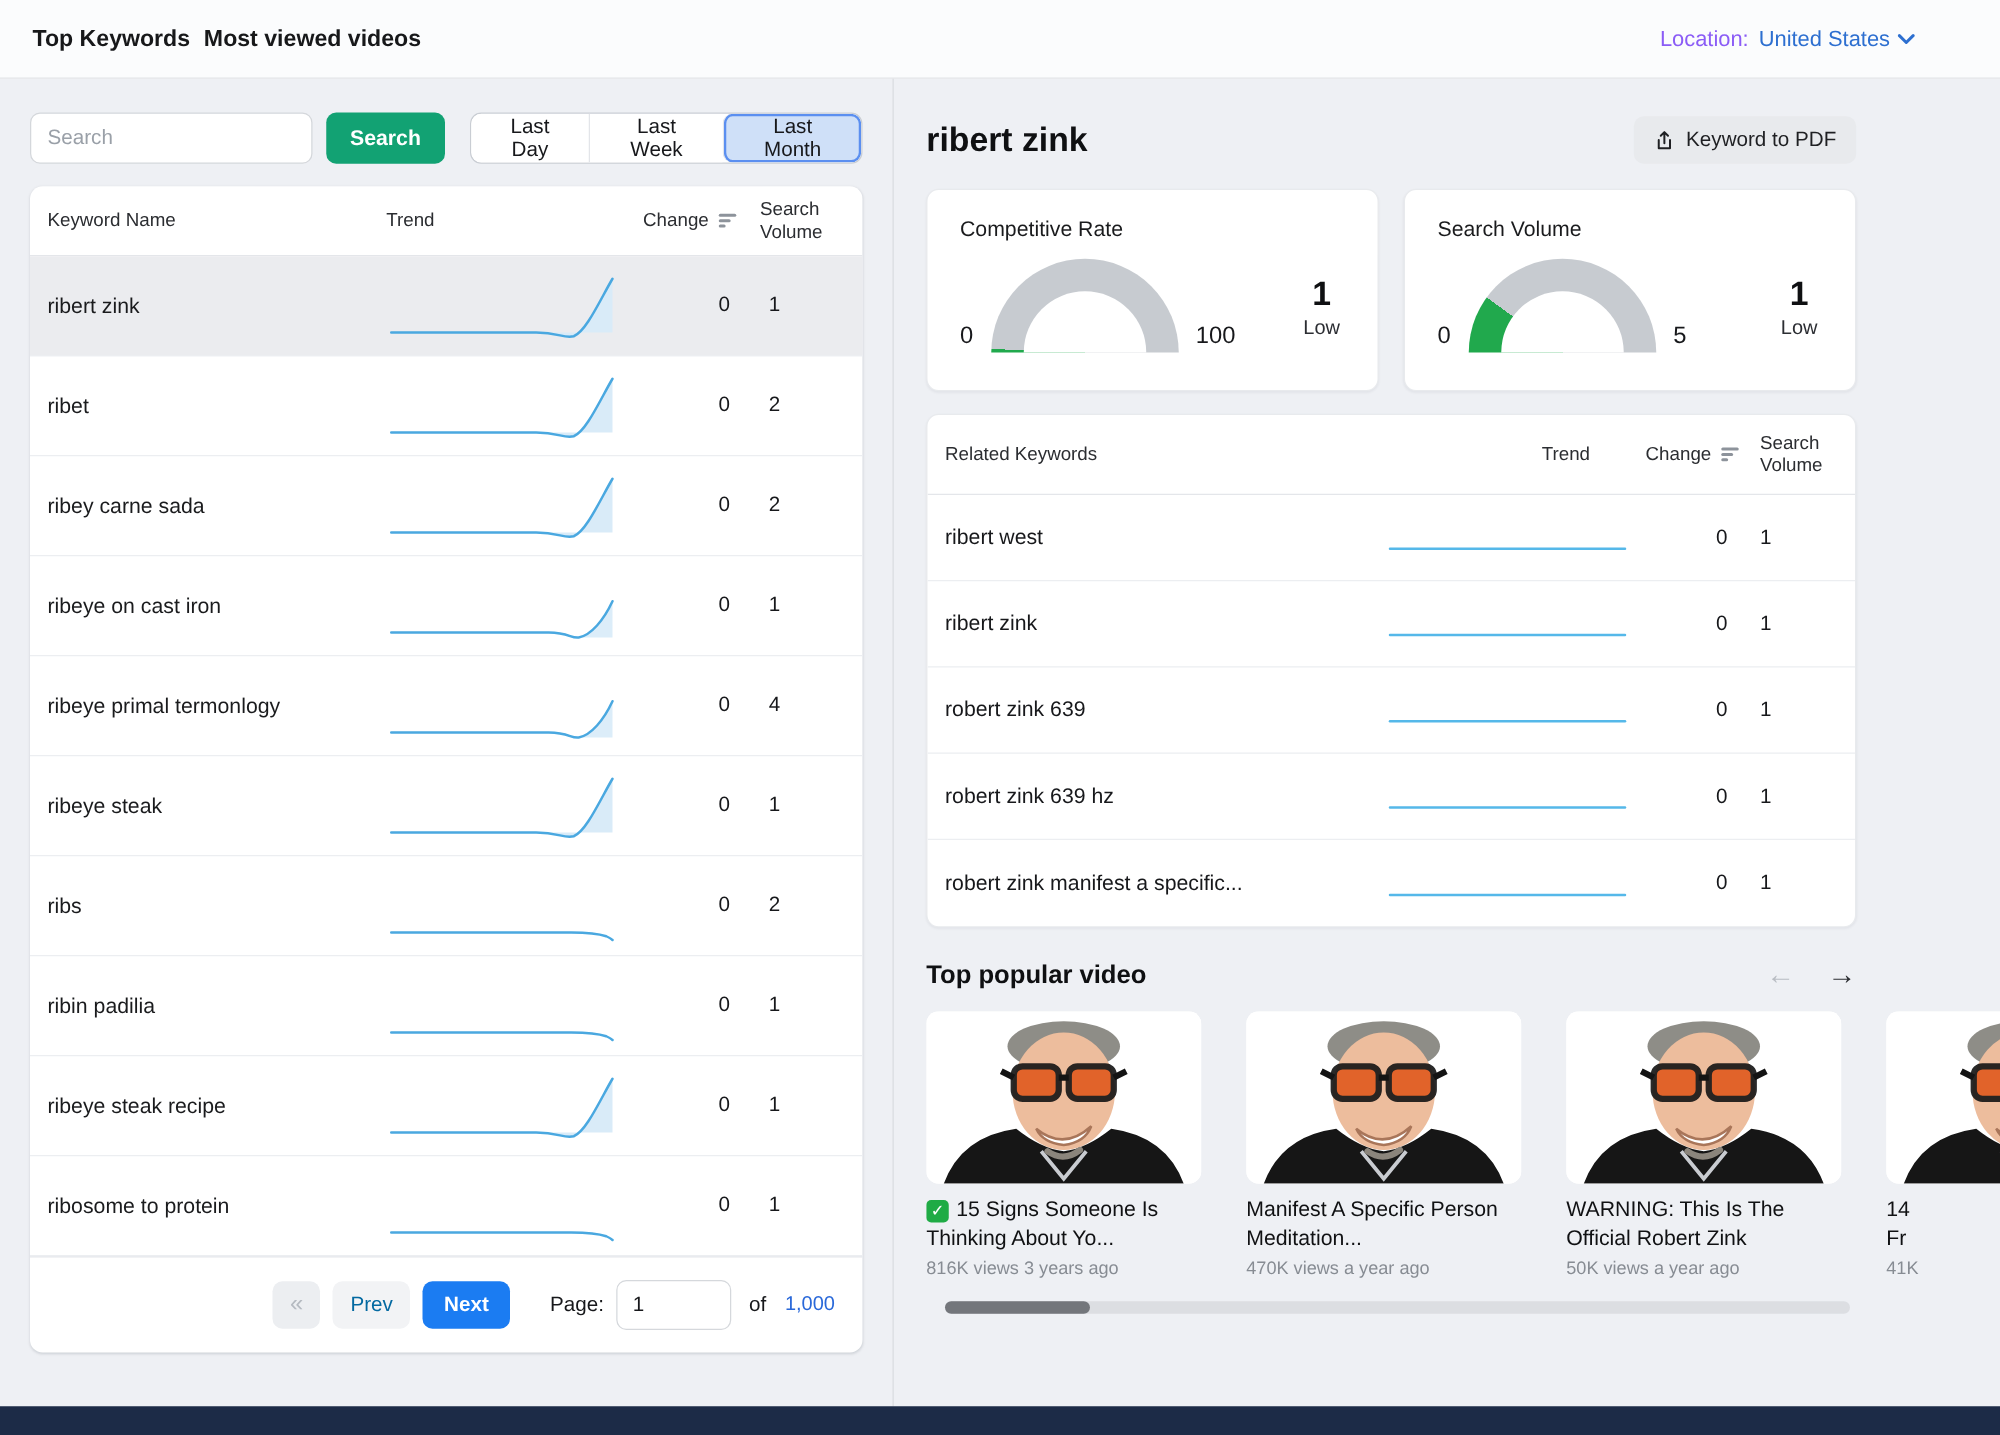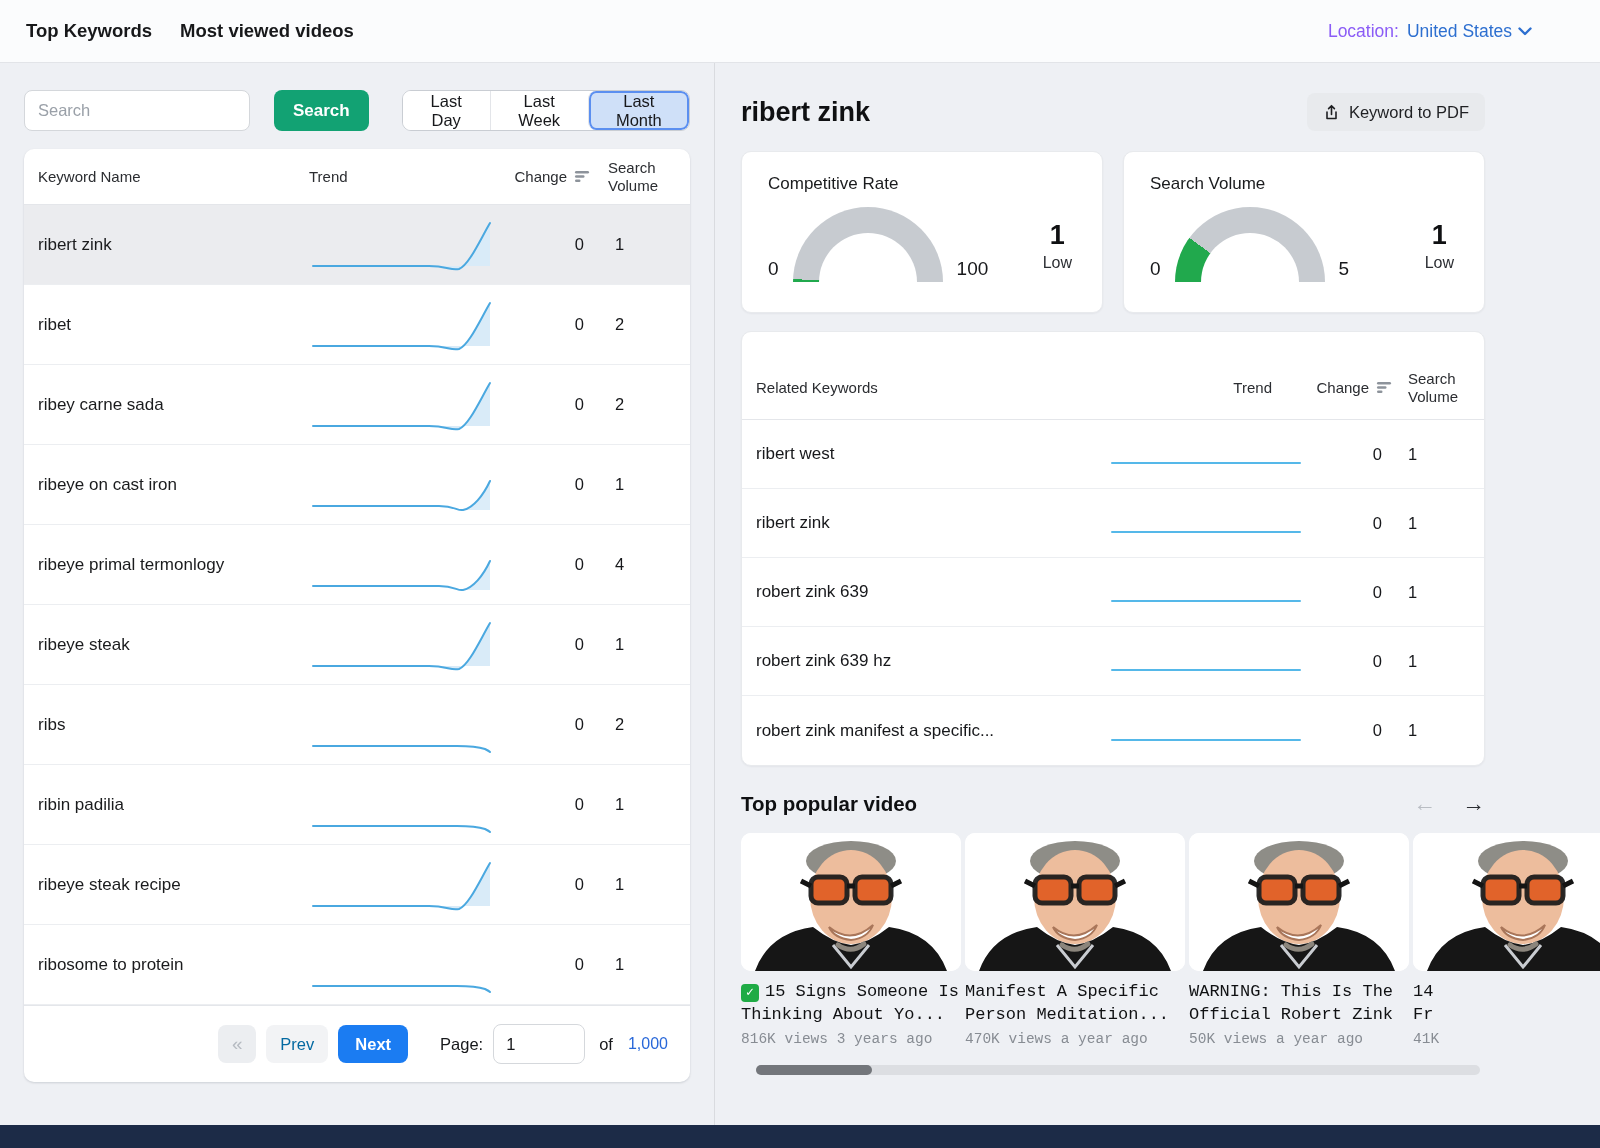--- a/index.html
+++ b/index.html
@@ -4,36 +4,36 @@
 <style>
   * { margin:0; padding:0; box-sizing:border-box; }
   html,body { width:1600px; height:1148px; overflow:hidden; }
   body {
     font-family:"Liberation Sans","DejaVu Sans",sans-serif;
     background:#eef0f4; color:#17181b; position:relative;
   }
   
   .topnav { height:63px; background:#fbfcfd; border-bottom:1px solid #e2e4e8;
     display:flex; align-items:stretch; padding:0 68px 0 24px; }
-  .tabs { display:flex; gap:24px; }
+  .tabs { display:flex; gap:7px; }
   .tab { position:relative; display:flex; align-items:center; font-size:18.5px; font-weight:700;
     color:#17181a; background:none; border:none; cursor:pointer; padding:0 2px;
     font-family:inherit; }
   .tab.active::after { content:""; position:absolute; left:0; right:0; bottom:0;
     height:4px; border-radius:3px; background:#2e7df0; }
   .location { margin-left:auto; display:flex; align-items:center; gap:8px; font-size:17.5px; }
   .location .loc-label { color:#8b5cf6; }
   .location .loc-value { color:#2d6fd0; cursor:pointer; display:flex; align-items:center; gap:6px; }
   .chev { width:14px; height:9px; }
   
   .content { display:flex; height:1062px; }
   .left-panel { width:715px; border-right:1px solid #d9dbdf; padding:0 24px; flex:none; }
   .right-panel { flex:1; padding-left:26px; overflow:hidden; }
   
-  .controls { margin-top:29px; display:flex; align-items:center; height:37px;gap:13px; }
+  .controls { margin-top:29px; display:flex; align-items:center; height:37px; }
   .search-input { width:226px; height:41px; border:1px solid #d4d7db; border-radius:8px;
     background:#fff; padding:0 13px; font-size:16.5px; font-family:inherit; color:#17181b; }
   .search-input::placeholder { color:#9aa0a8; }
   .btn-search { margin-left:11px; height:41px; padding:0 19px; border:none; border-radius:8px;
     background:#12a273; color:#fff; font-size:17px; font-weight:600; cursor:pointer; font-family:inherit; }
   .seg { margin-left:20px; height:41px; display:flex; background:#fff; border:1px solid #c9cdd3;
     border-radius:9px; overflow:hidden; }
   .seg button { border:none; background:#fff; padding:0 17px; font-size:16.5px; color:#17181b;
     cursor:pointer; border-left:1px solid #e3e5e9; font-family:inherit; }
   .seg button:first-child { border-left:none; }
@@ -91,40 +91,40 @@
     background:conic-gradient(from 270deg at 50% 100%, #21a94d 0 var(--deg,0deg), #c7cbd0 var(--deg,0deg) 180deg); }
   .arc::after { content:""; position:absolute; left:26px; right:26px; top:26px; bottom:0;
     border-radius:100px 100px 0 0; background:#fff; }
   .gauge-value-block { margin-left:auto; margin-bottom:10px; text-align:center; padding-right:4px; }
   .gauge-value { font-size:27px; font-weight:700; color:#0f1012; line-height:1.1; }
   .gauge-level { font-size:16px; color:#2c2e33; margin-top:3px; }
   
   .related-card { margin-top:18px; width:744px; background:#fff; border:1px solid #e8eaed;
     border-radius:10px; box-shadow:0 1px 2px rgba(16,24,40,.05); overflow:hidden; }
   .rel-head { height:64px; display:flex; align-items:center; padding:0 14px;
-    border-bottom:1px solid #e4e6ea; font-size:15px; color:#2b2d31;margin-top:24px; }
+    border-bottom:1px solid #e4e6ea; font-size:15px; color:#2b2d31; }
   .rcol-name { flex:1; }
   .rcol-trend { width:200px; flex:none; text-align:right; padding-right:34px; }
   .rcol-change { width:86px; flex:none; display:flex; align-items:center; justify-content:flex-end; gap:7px; }
   .rcol-vol { width:78px; flex:none; padding-left:16px; line-height:1.15; }
   .rrow { height:69px; display:flex; align-items:center; padding:0 14px;
     border-bottom:1px solid #eceef1; cursor:pointer; }
   .rrow:last-of-type { border-bottom:none; }
   .rrow .rcol-name { font-size:17px; }
   .rrow .rcol-change { font-size:16.5px; padding-right:10px; }
   .rrow .rcol-vol { font-size:16.5px; padding-left:16px; }
   .spark-flat { width:200px; height:44px; }
   .spark-flat svg { width:100%; height:100%; display:block; }
   
   .videos-head { margin-top:24px; width:744px; display:flex; align-items:center; }
   .videos-title { font-size:20.5px; font-weight:700; color:#0f1012; }
   .vid-arrows { margin-left:auto; display:flex; gap:26px; align-items:center; }
   .arrow-prev { font-size:23px; color:#b9bdc3; cursor:pointer; background:none; border:none; font-family:inherit; }
   .arrow-next { font-size:23px; color:#2b2d31; cursor:pointer; background:none; border:none; font-family:inherit; }
-  .carousel { margin-top:16px; display:flex; gap:4px; width:859px; overflow:hidden;font-family:Liberation Mono, monospace; }
+  .carousel { margin-top:16px; display:flex; gap:36px; width:859px; overflow:hidden; }
   .vcard { width:220px; flex:none; cursor:pointer; }
   .vthumb { width:220px; height:138px; border-radius:10px; overflow:hidden; background:#fff; }
   .vthumb svg { display:block; }
   .v-title { margin-top:10px; font-size:17px; line-height:1.35; color:#101113; white-space:pre-line; }
   .v-check { display:inline-block; width:18px; height:18px; background:#1fab45; border-radius:4px;
     color:#fff; font-size:13px; line-height:18px; text-align:center; margin-right:6px; }
   .v-meta { margin-top:4px; font-size:14.5px; color:#878c93; }
   .hscroll { margin-top:18px; margin-left:15px; width:724px; height:10px; background:#dcdee2;
     border-radius:6px; position:relative; }
   .hscroll-thumb { position:absolute; left:0; top:0; width:116px; height:10px;

